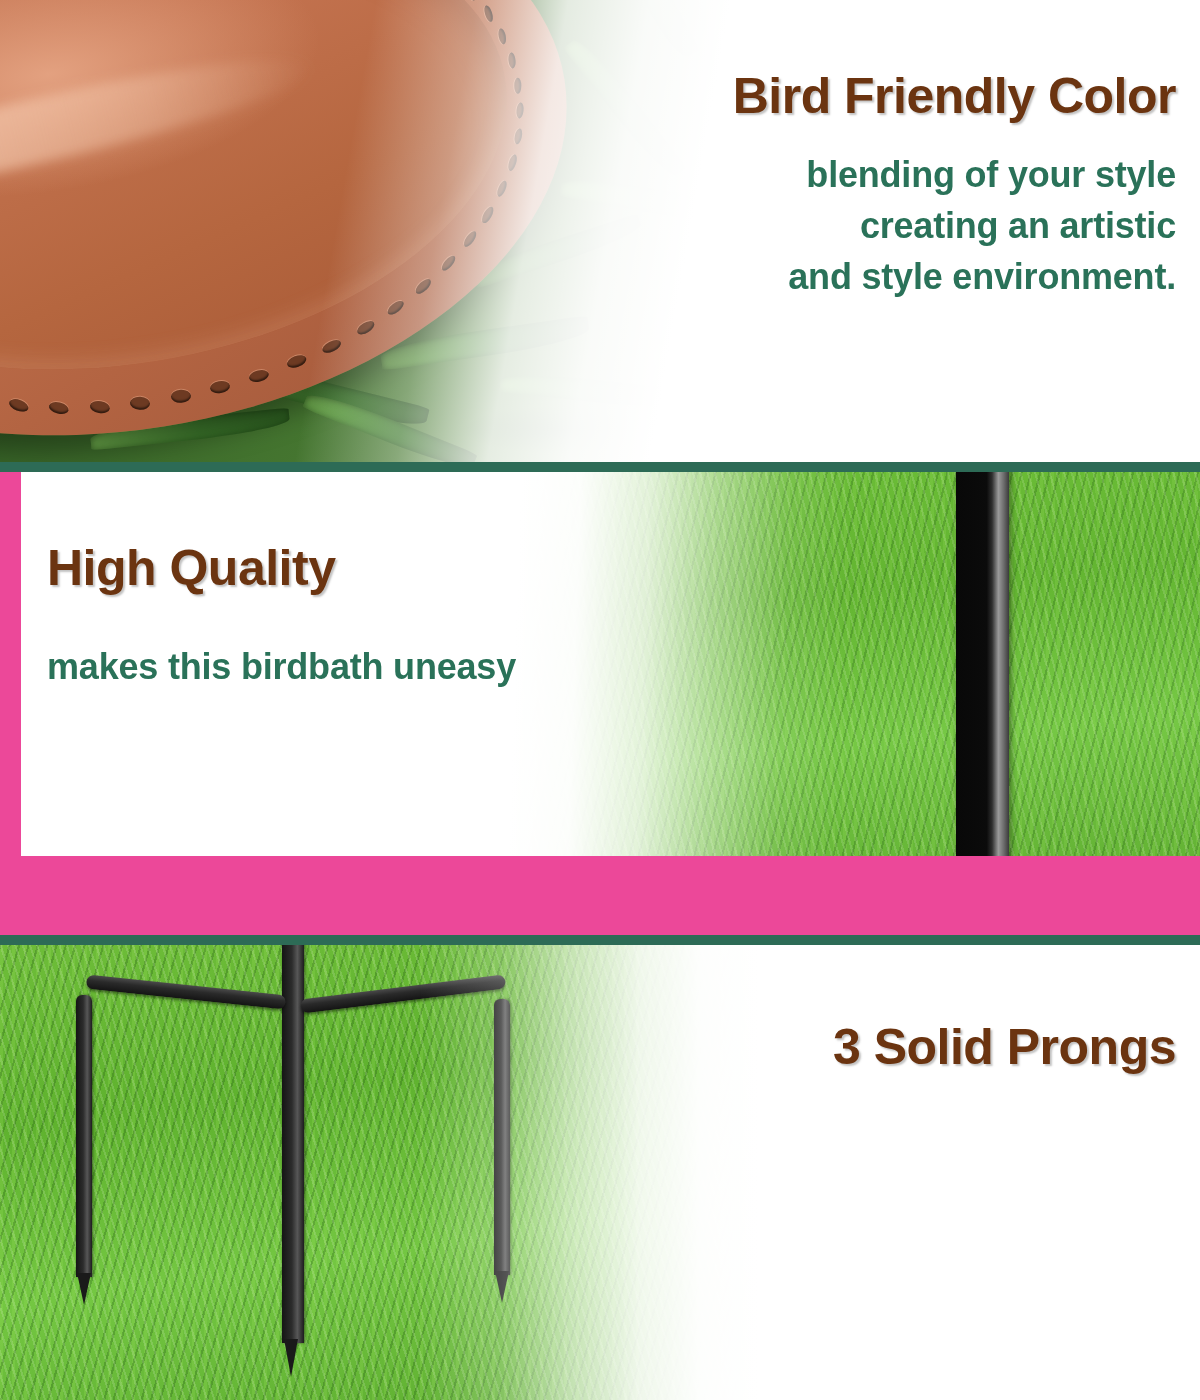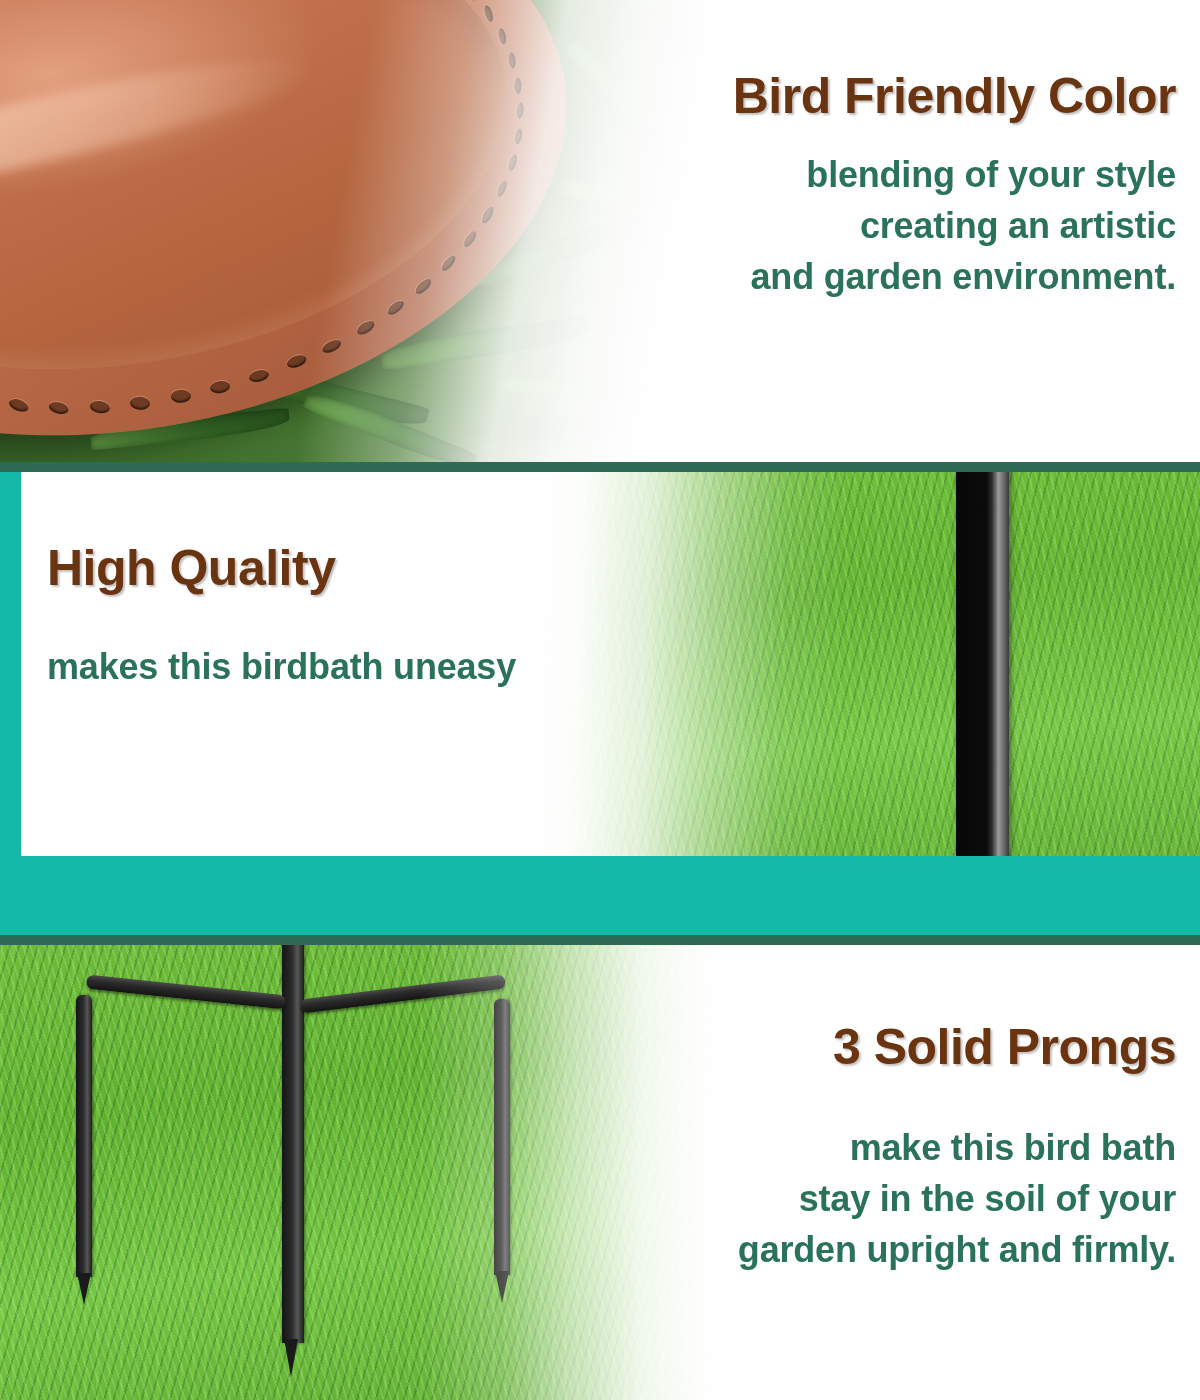--- a/index.html
+++ b/index.html
@@ -5,21 +5,21 @@
   * { margin:0; padding:0; box-sizing:border-box; }
   html, body {
     width:1200px; height:1400px;
     font-family:"Liberation Sans", sans-serif;
     background:#ffffff;
     overflow:hidden;
   }
   .infographic {
     position:relative;
     width:1200px; height:1400px;
-    background:#14b8a6;
+    background:#ec4899;
   }
 
   
   .panel { position:absolute; left:0; width:1200px; overflow:hidden; background:#ffffff; }
   #panel-1 { top:0;    height:462px; }
   #panel-2 { top:464px; height:392px;margin-left:21px; }
   #panel-3 { top:943px; height:457px; }
 
   .divider { position:absolute; left:0; width:1200px; height:10px; background:#2d6b56; z-index:40; }
   #divider-1 { top:462px; }
@@ -254,21 +254,21 @@
       </div>
     </div>
 
     <div id="p1-fade"></div>
 
     <div class="textblock" id="panel1-text">
       <div class="heading">Bird Friendly Color</div>
       <div class="body-text">
         <span class="line">blending of your style</span>
         <span class="line">creating an artistic</span>
-        <span class="line">and garden environment.</span>
+        <span class="line">and style environment.</span>
       </div>
     </div>
   </section>
 
   <div class="divider" id="divider-1"></div>
 
   <section class="panel" id="panel-2">
     <div id="p2-photo"></div>
     <div id="p2-pole"></div>
     <div id="p2-fade"></div>
@@ -297,21 +297,16 @@
 
       <div class="prong-h" style="left:300px; top:44px; width:206px; height:14px; transform:rotate(-7deg); border-radius:7px;"></div>
       <div class="prong" style="left:494px; top:56px; width:16px; height:276px; border-radius:6px 6px 0 0;"></div>
       <div class="tip" style="left:495px; top:328px; border-top-width:32px;"></div>
     </div>
 
     <div id="p3-fade"></div>
 
     <div class="textblock" id="panel3-text">
       <div class="heading">3 Solid Prongs</div>
-      <div class="body-text">
-        <span class="line">make this bird bath</span>
-        <span class="line">stay in the soil of your</span>
-        <span class="line">garden upright and firmly.</span>
-      </div>
     </div>
   </section>
 
 </div>
 
 </body></html>

